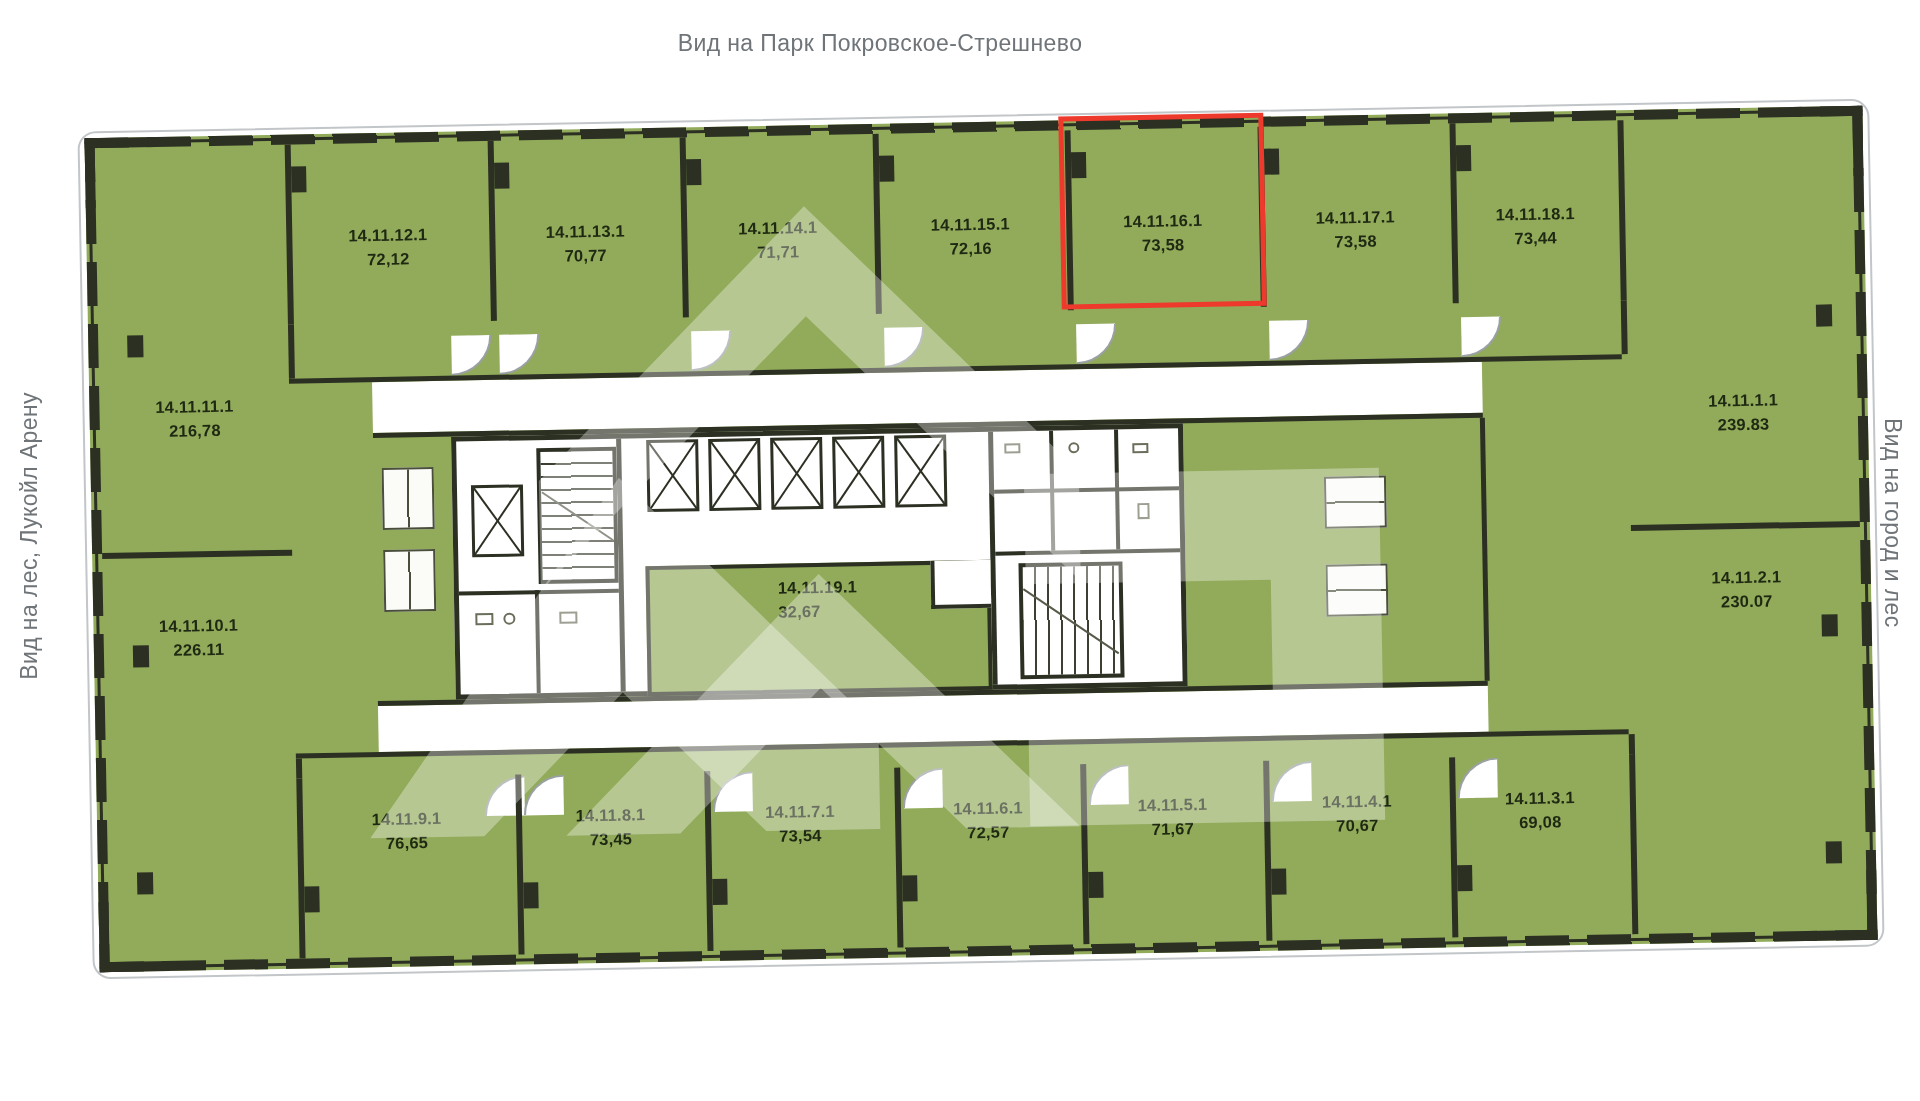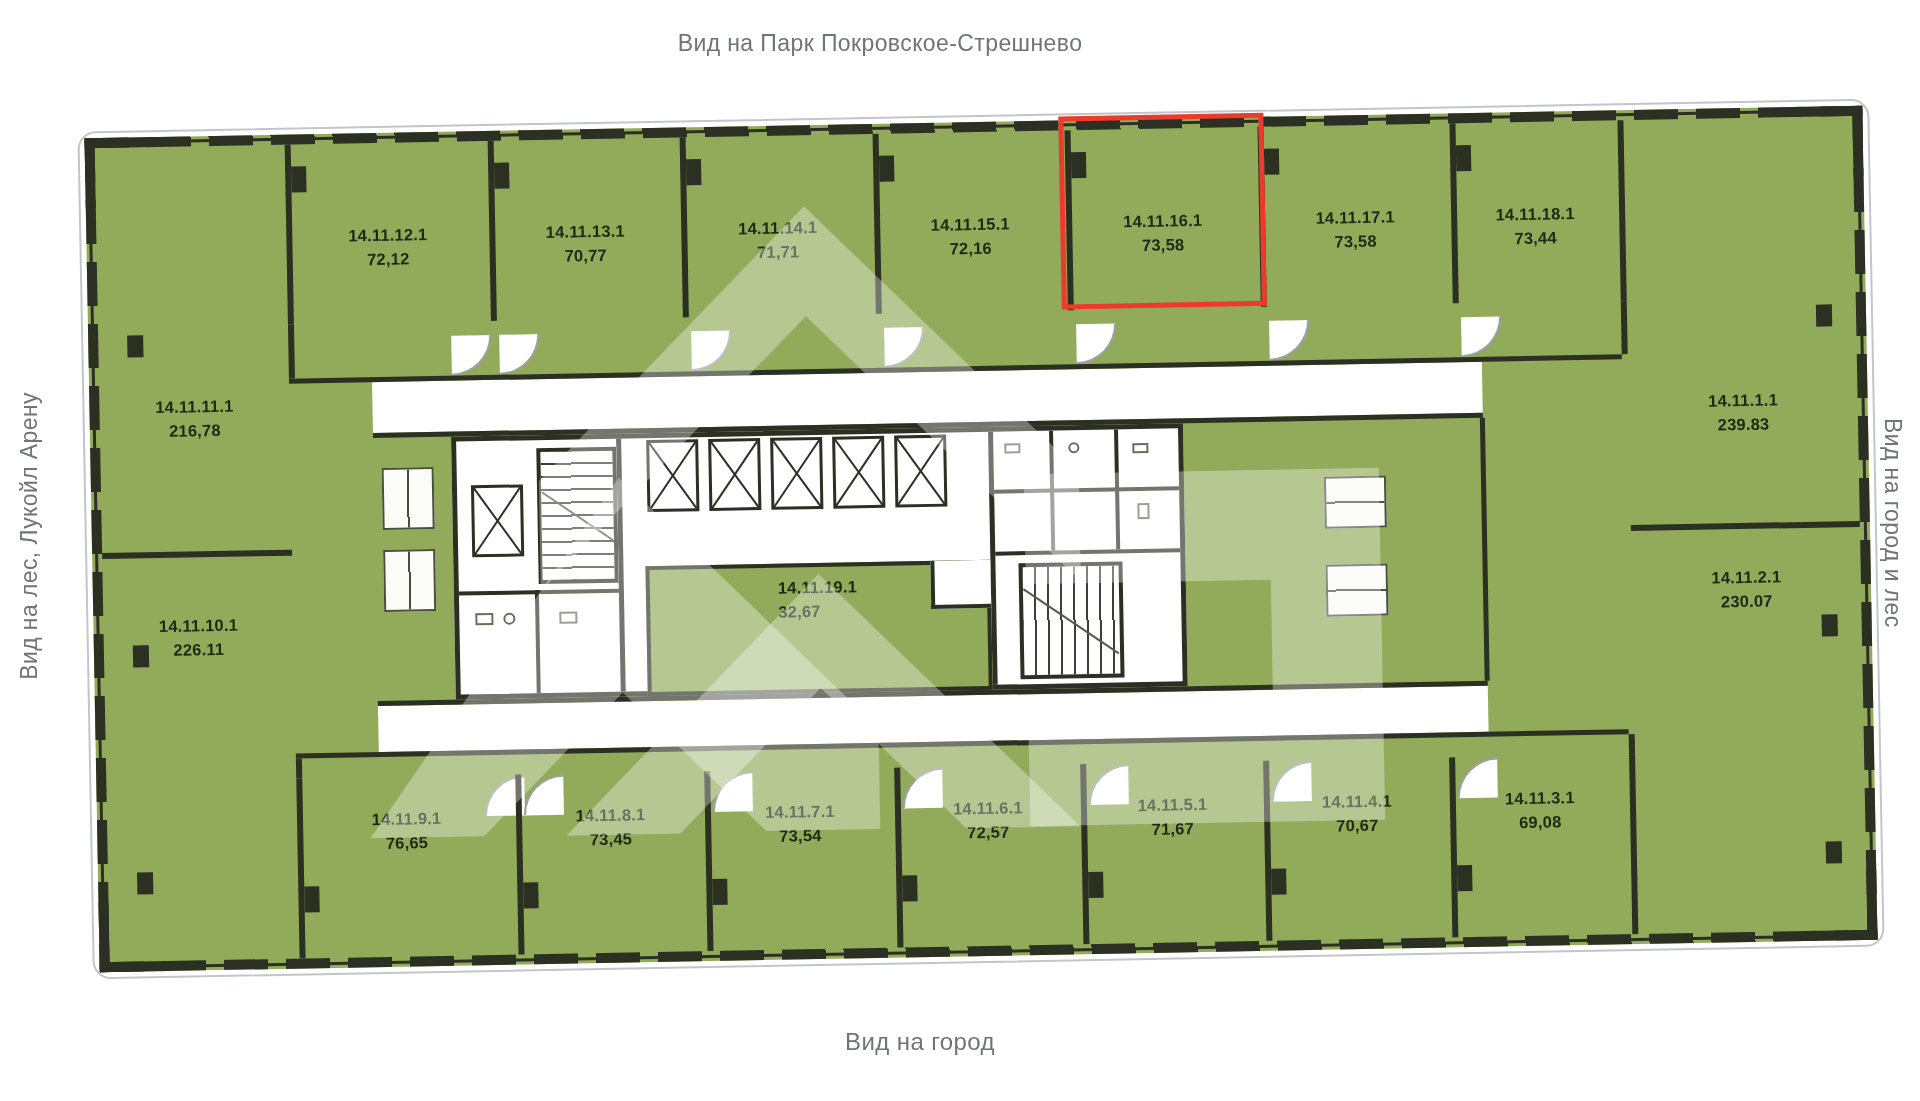--- a/index.html
+++ b/index.html
@@ -80,21 +80,20 @@
   .watermark{position:absolute;left:0;top:0;z-index:40;pointer-events:none}
   .highlight-box{position:absolute;left:981px;top:3px;width:205px;height:193px;
     border:5px solid var(--red);z-index:45}
 </style>
 </head>
 <body>
 
 <div class="page">
 
   <div class="view-title vt-top">Вид на Парк Покровское-Стрешнево</div>
-  <div class="view-title vt-bottom">Вид на город</div>
   <div class="view-title vt-left">Вид на лес, Лукойл Арену</div>
   <div class="view-title vt-right">Вид на город и лес</div>
 
   <div class="plan">
     <div class="outline"></div>
     <div class="field"></div>
 
     <div class="wl" style="left:7px;right:7px;top:10px;height:3px"></div>
     <div class="wl" style="left:7px;right:7px;bottom:10px;height:3px"></div>
     <div class="wl" style="left:10px;top:7px;bottom:7px;width:3px"></div>

